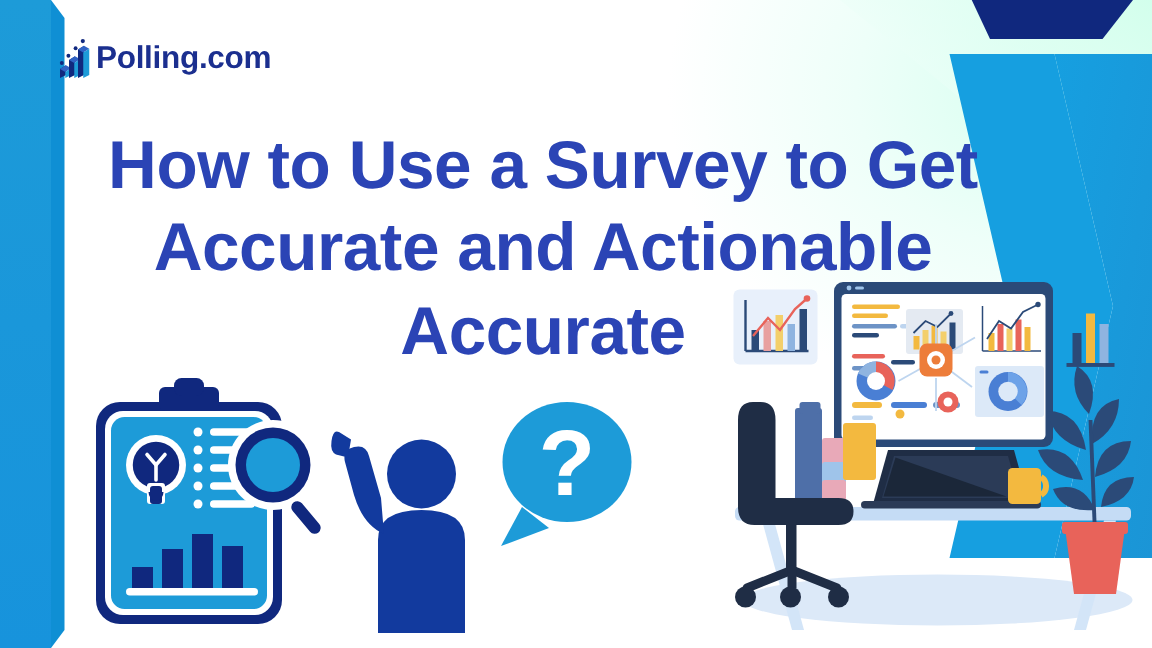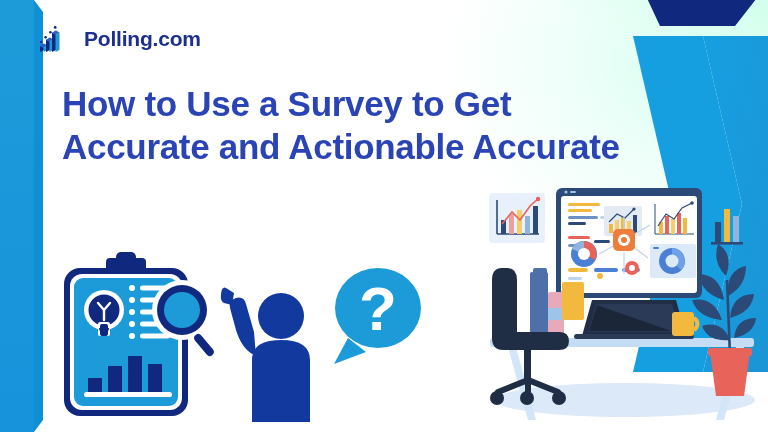--- a/index.html
+++ b/index.html
@@ -12,34 +12,34 @@
     position:relative;width:768px;height:432px;overflow:hidden;
     background:
       radial-gradient(ellipse 340px 300px at 690px 60px, #d8fff0 0%, #eefff9 35%, #ffffff 72%),
       radial-gradient(ellipse 300px 260px at 40px 400px, #e6fbff 0%, #ffffff 70%),
       linear-gradient(180deg,#ffffff 0%,#fdfeff 100%);
   }
   .layer{position:absolute;top:0;left:0;width:768px;height:432px;}
 
   
   .logo-wrap{
-    position:absolute;left:38px;top:24px;display:flex;align-items:center;gap:20px;
+    position:absolute;left:38px;top:24px;display:flex;align-items:center;gap:0;
   }
   .logo-mark{width:26px;height:28px;display:block;}
   .logo-text{
     font-size:21px;font-weight:bold;letter-spacing:-.2px;
     color:#1b2f8f;line-height:1;white-space:nowrap;
     font-family:"Liberation Sans", sans-serif;
   }
 
   
   .headline{
     position:absolute;left:62px;top:82px;width:600px;
-    font-size:35px;font-weight:bold;line-height:1.23;
-    color:#2b44b5;letter-spacing:-.3px;
+    font-size:45px;font-weight:bold;line-height:1.23;
+    color:#2b44b5;letter-spacing:-.3px;text-align:center;
   }
   .headline .l2{display:block;}
   .subhead{
     position:absolute;left:62px;top:180px;width:430px;
     font-size:15.5px;font-weight:bold;line-height:1.38;
     color:#1f9ad6;letter-spacing:-.1px;
   }
   .subhead .l2{display:block;}
 </style>
 </head>

